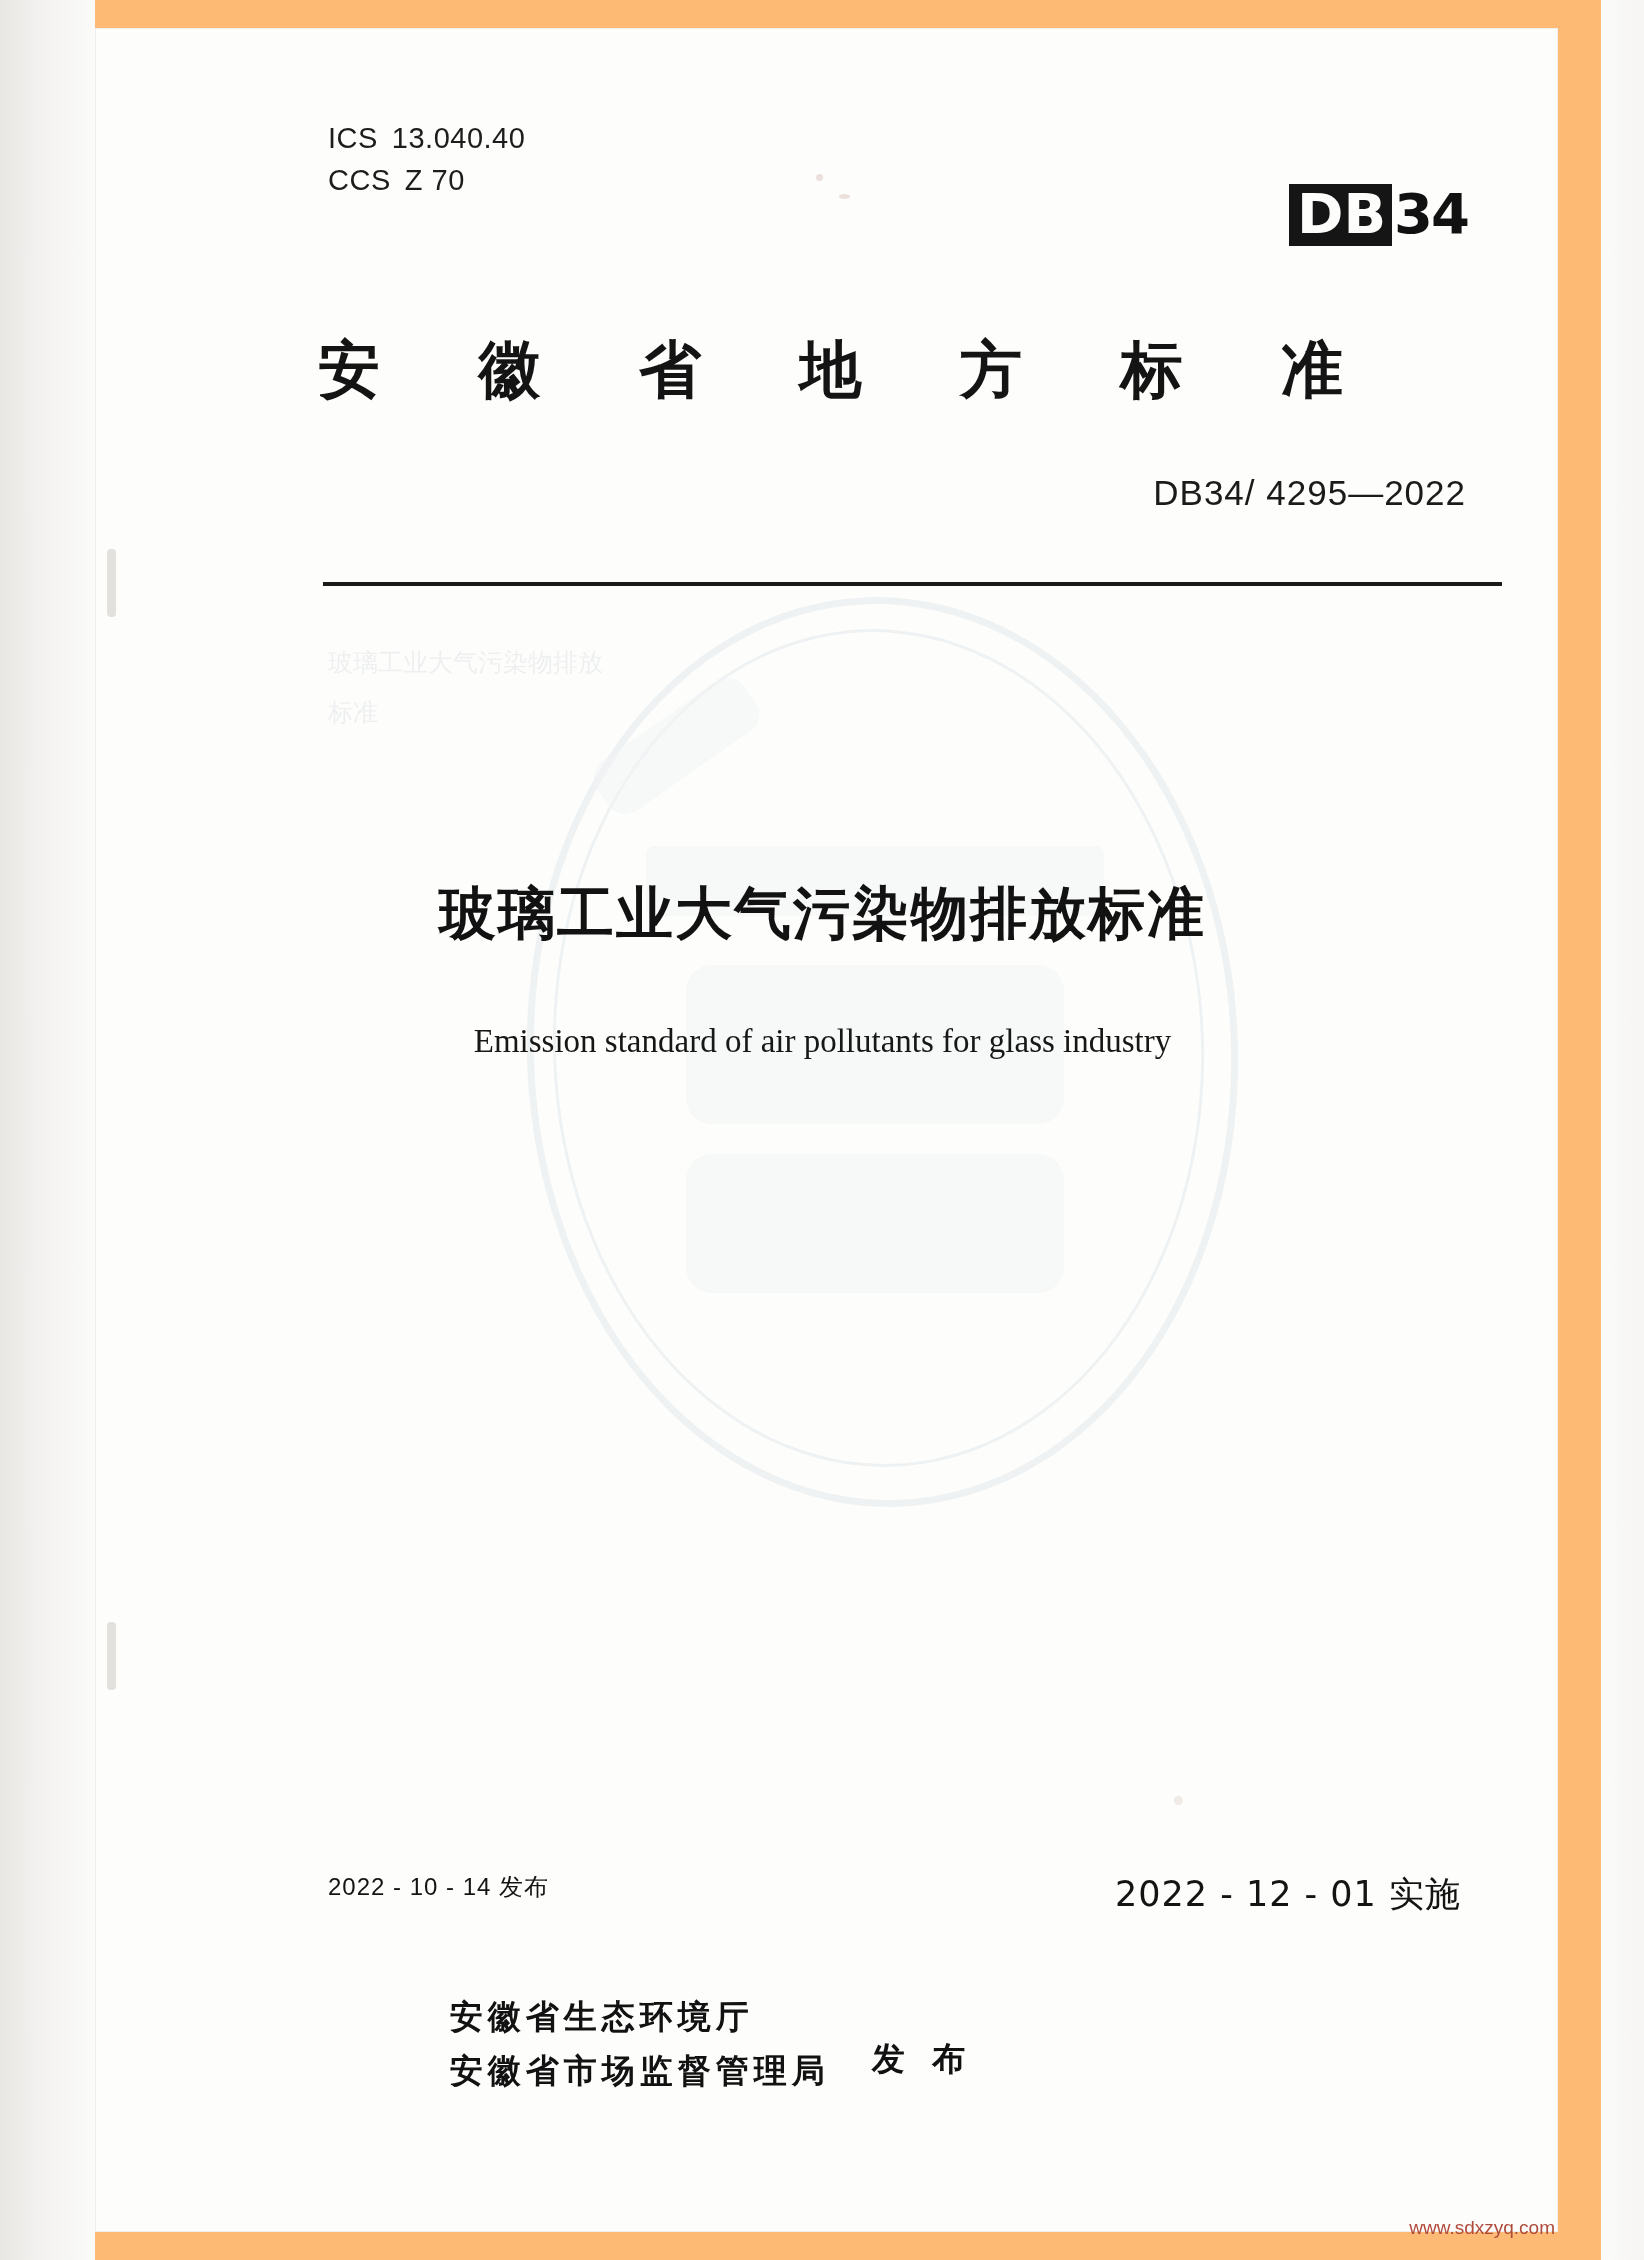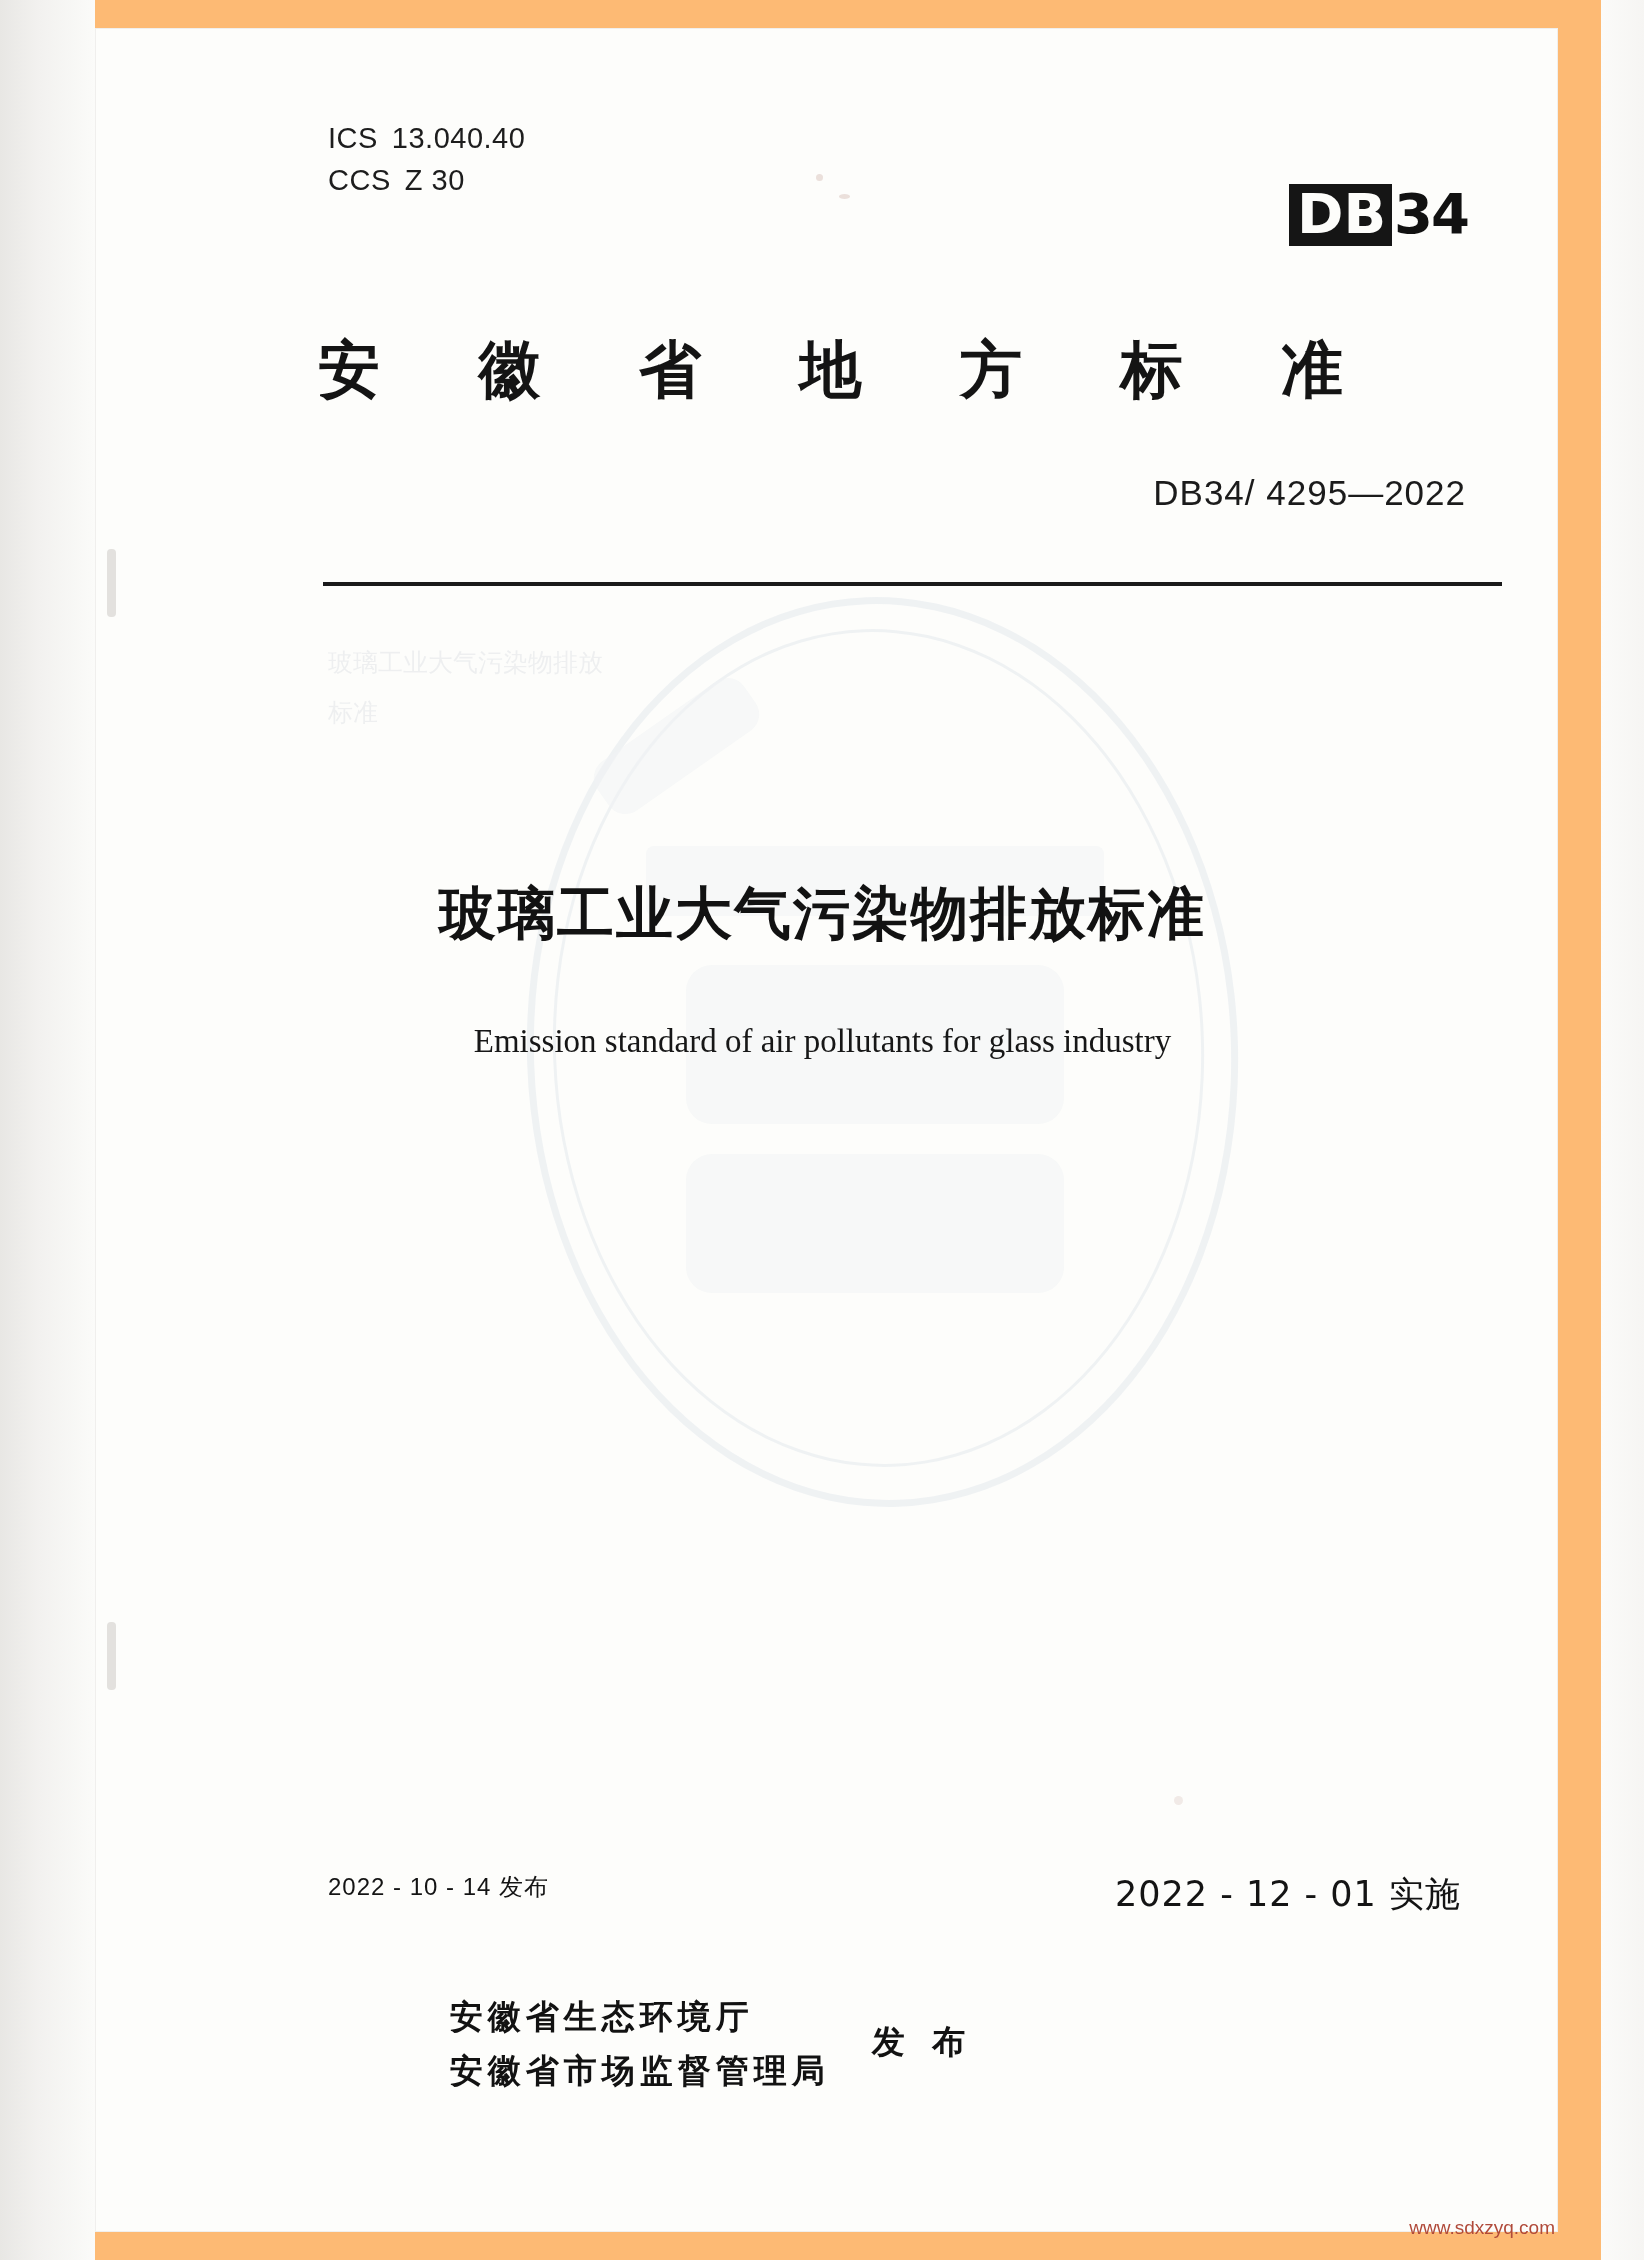--- a/index.html
+++ b/index.html
@@ -224,21 +224,21 @@
   }
 
   
   .publisher {
     position: absolute;
     left: 0;
     top: 1990px;
     width: 1423px;
     display: flex;
     justify-content: center;
-    align-items: flex-start;
+    align-items: center;
     gap: 42px;
   }
   .pub-names {
     font-size: 33px;
     line-height: 1.65;
     letter-spacing: 5px;
     color: #121212;
     font-weight: bold;
     text-align: left;
     font-family: "DejaVu Sans", sans-serif;
@@ -281,21 +281,21 @@
   <div class="punch p1"></div>
   <div class="punch p2"></div>
 
   <div class="content">
 
     <div class="ics-block">
       <div class="ics-line">
         <span class="lbl">ICS</span><span>13.040.40</span>
       </div>
       <div class="ics-line">
-        <span class="lbl">CCS</span><span>Z 30</span>
+        <span class="lbl">CCS</span><span>Z 70</span>
       </div>
     </div>
 
     <div class="db34">
       <span class="boxed">DB</span><span>34</span>
     </div>
 
     <div class="std-header">
       <span>安</span>
       <span>徽</span>

